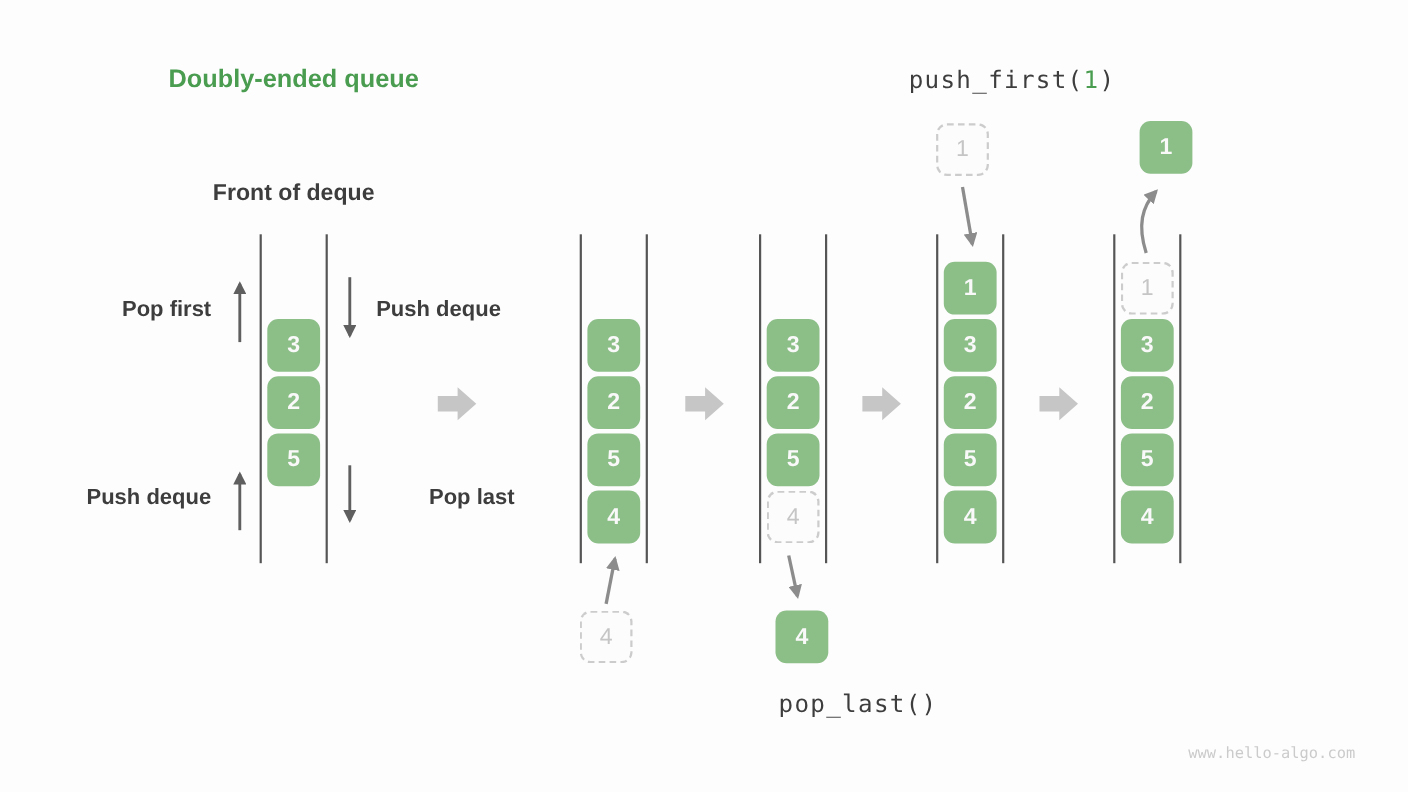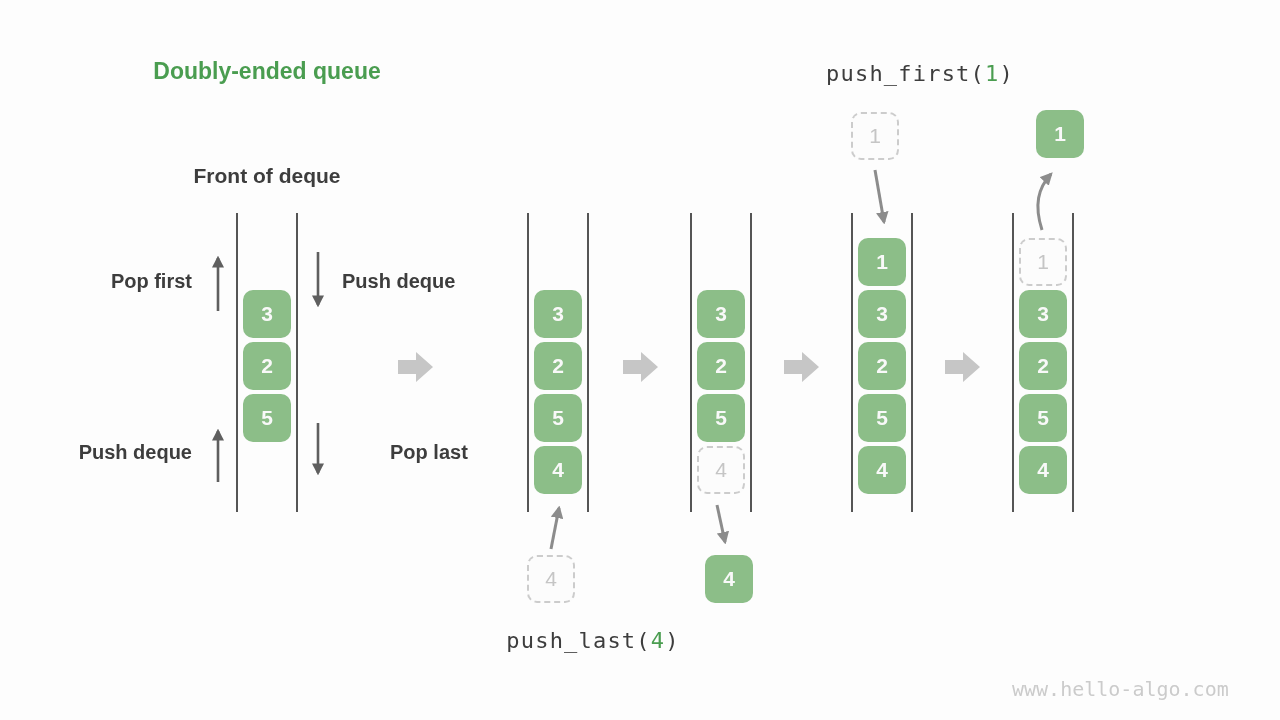--- a/index.html
+++ b/index.html
@@ -64,23 +64,23 @@
     font-size: 22px;
     letter-spacing: 1.2px;
     color: #3d3d3d;
     text-align: center;
     width: 220px;
     white-space: nowrap;
   }
   .code .green { color: #4a9d50; }
   .watermark {
     font-family: "DejaVu Sans Mono", monospace;
-    font-size: 20px;
+    font-size: 14px;
     color: #cbcbcb;
-    text-align: left;
+    text-align: right;
     width: 220px;
     left: 1012px;
     top: 677px;
   }
   svg.overlay {
     position: absolute;
     left: 0; top: 0;
     pointer-events: none;
   }
 </style>
@@ -132,21 +132,21 @@
   <div class="abs cell" style="left:858px; top:446px">4</div>
   <div class="abs cell ghost" style="left:851px; top:112px">1</div>
 
   <div class="abs cell ghost" style="left:1019px; top:238px">1</div>
   <div class="abs cell" style="left:1019px; top:290px">3</div>
   <div class="abs cell" style="left:1019px; top:342px">2</div>
   <div class="abs cell" style="left:1019px; top:394px">5</div>
   <div class="abs cell" style="left:1019px; top:446px">4</div>
   <div class="abs cell" style="left:1036px; top:110px">1</div>
 
-  <div class="abs code" style="left:483px; top:628px"><span>push_last(</span><span class="green">4</span><span>)</span></div>
+  <div class="abs code" style="left:670px; top:628px"><span>pop_last()</span></div>
   <div class="abs code" style="left:810px; top:61px"><span>push_first(</span><span class="green">1</span><span>)</span></div>
 
   <div class="abs watermark">www.hello-algo.com</div>
 
   <svg class="overlay" width="1280" height="720" viewBox="0 0 1280 720">
     <defs>
       <marker id="mdark" viewBox="0 0 10 10" refX="8" refY="5" markerWidth="4.6" markerHeight="4.6" orient="auto-start-reverse">
         <path d="M0,0 L10,5 L0,10 z" fill="#5f5f5f"></path>
       </marker>
       <marker id="mgray" viewBox="0 0 10 10" refX="8" refY="5" markerWidth="4.2" markerHeight="4.2" orient="auto-start-reverse">

